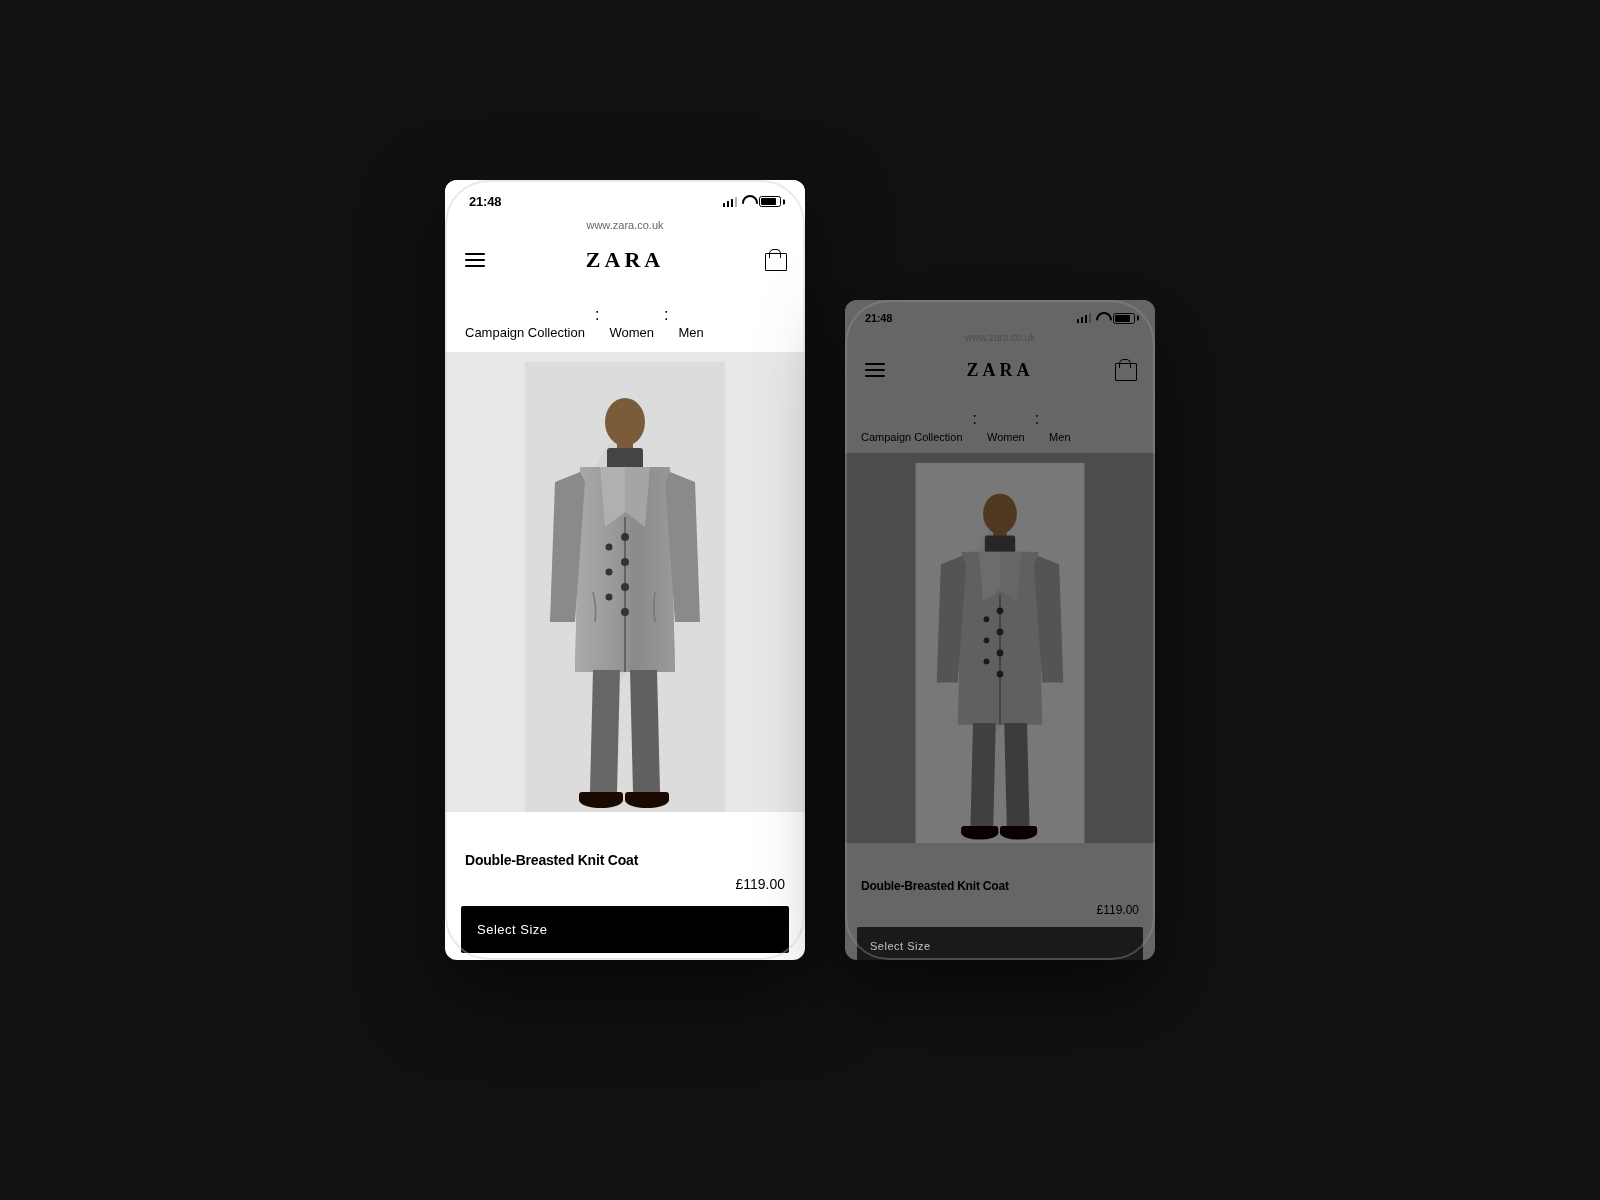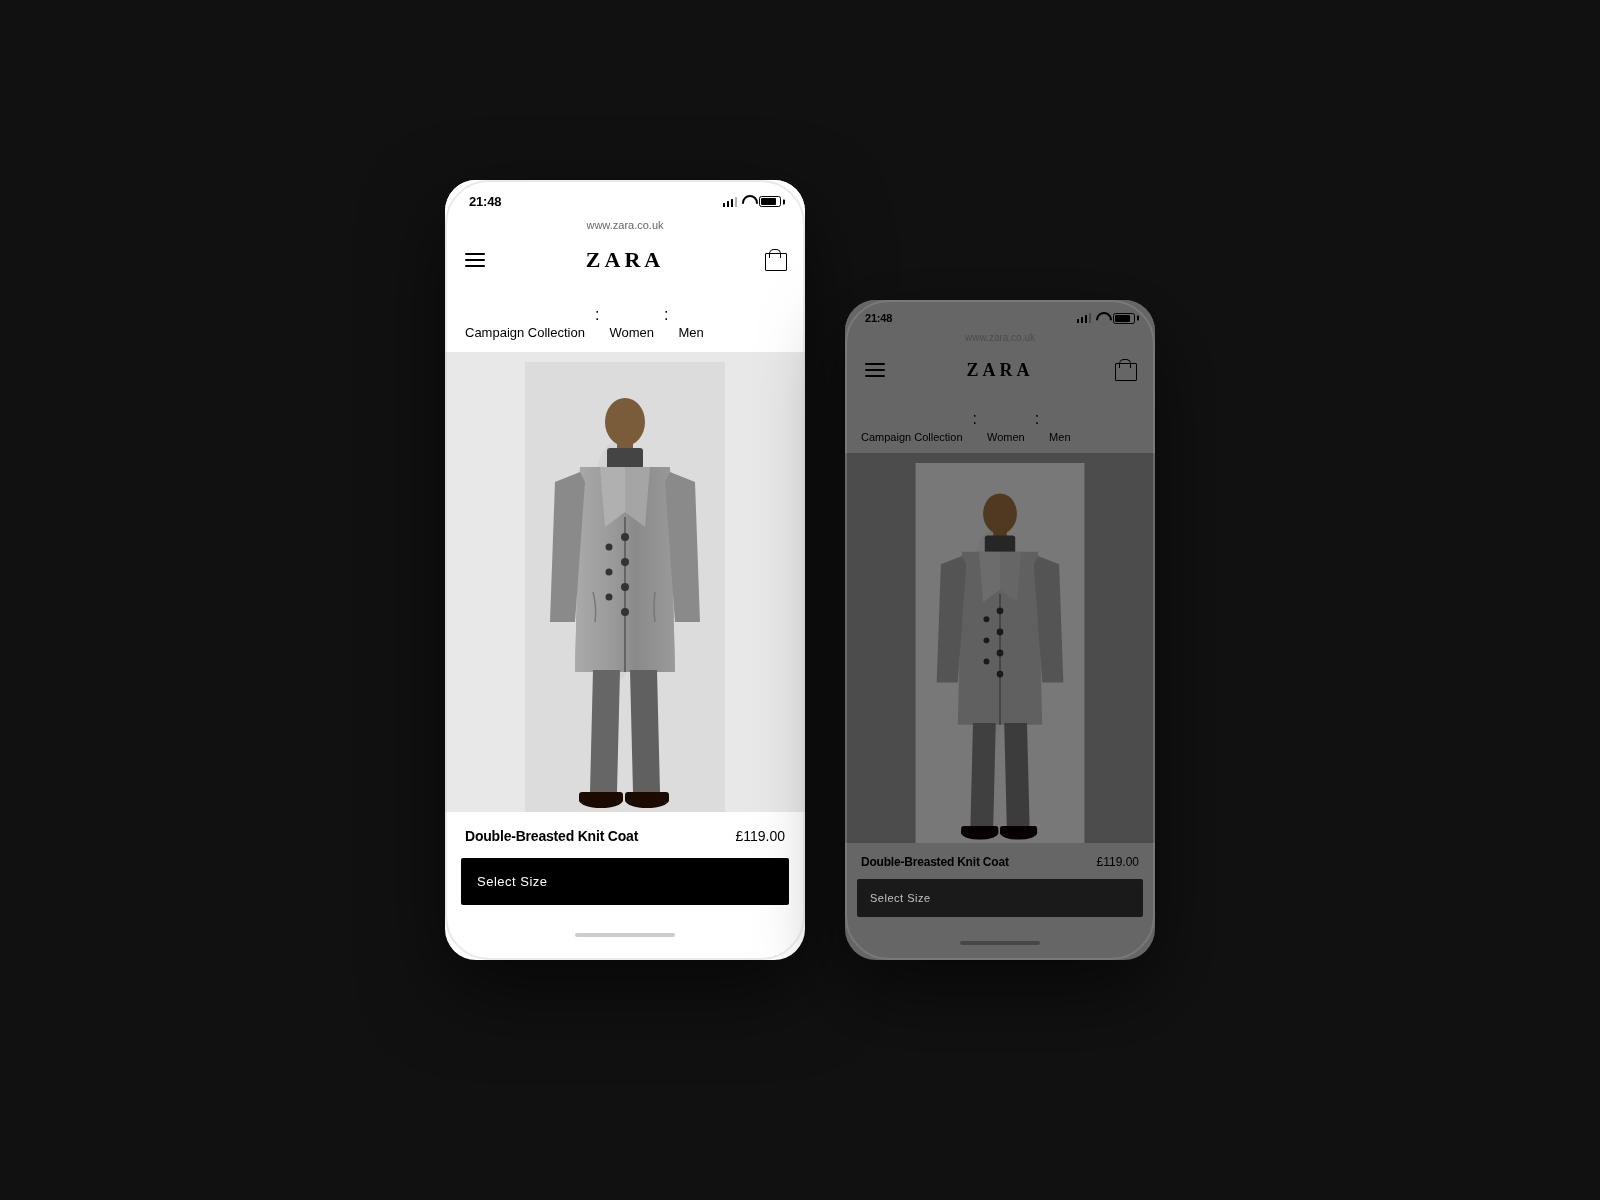--- a/index.html
+++ b/index.html
@@ -17,21 +17,21 @@
 
     .scene {
       display: flex;
       align-items: flex-end;
       gap: 40px;
       padding-bottom: 60px;
     }
 
     
     .phone {
-      border-radius: 31px;
+      border-radius: 12px;
       overflow: hidden;
       position: relative;
       box-shadow: 0 30px 80px rgba(0,0,0,0.6);
     }
 
     .phone-primary {
       width: 360px;
       height: 780px;
       background: #ffffff;
     }
@@ -314,20 +314,21 @@
       color: #000;
       letter-spacing: -0.2px;
     }
 
     .phone-secondary .product-name { font-size: 12px; }
 
     .product-price {
       font-size: 14px;
       font-weight: 400;
       color: #000;
+      margin-top: 48px;
     }
 
     .phone-secondary .product-price { font-size: 12px; }
 
     
     .select-size-btn {
       margin: 0 16px 20px;
       padding: 16px;
       background: #000;
       color: #fff;

